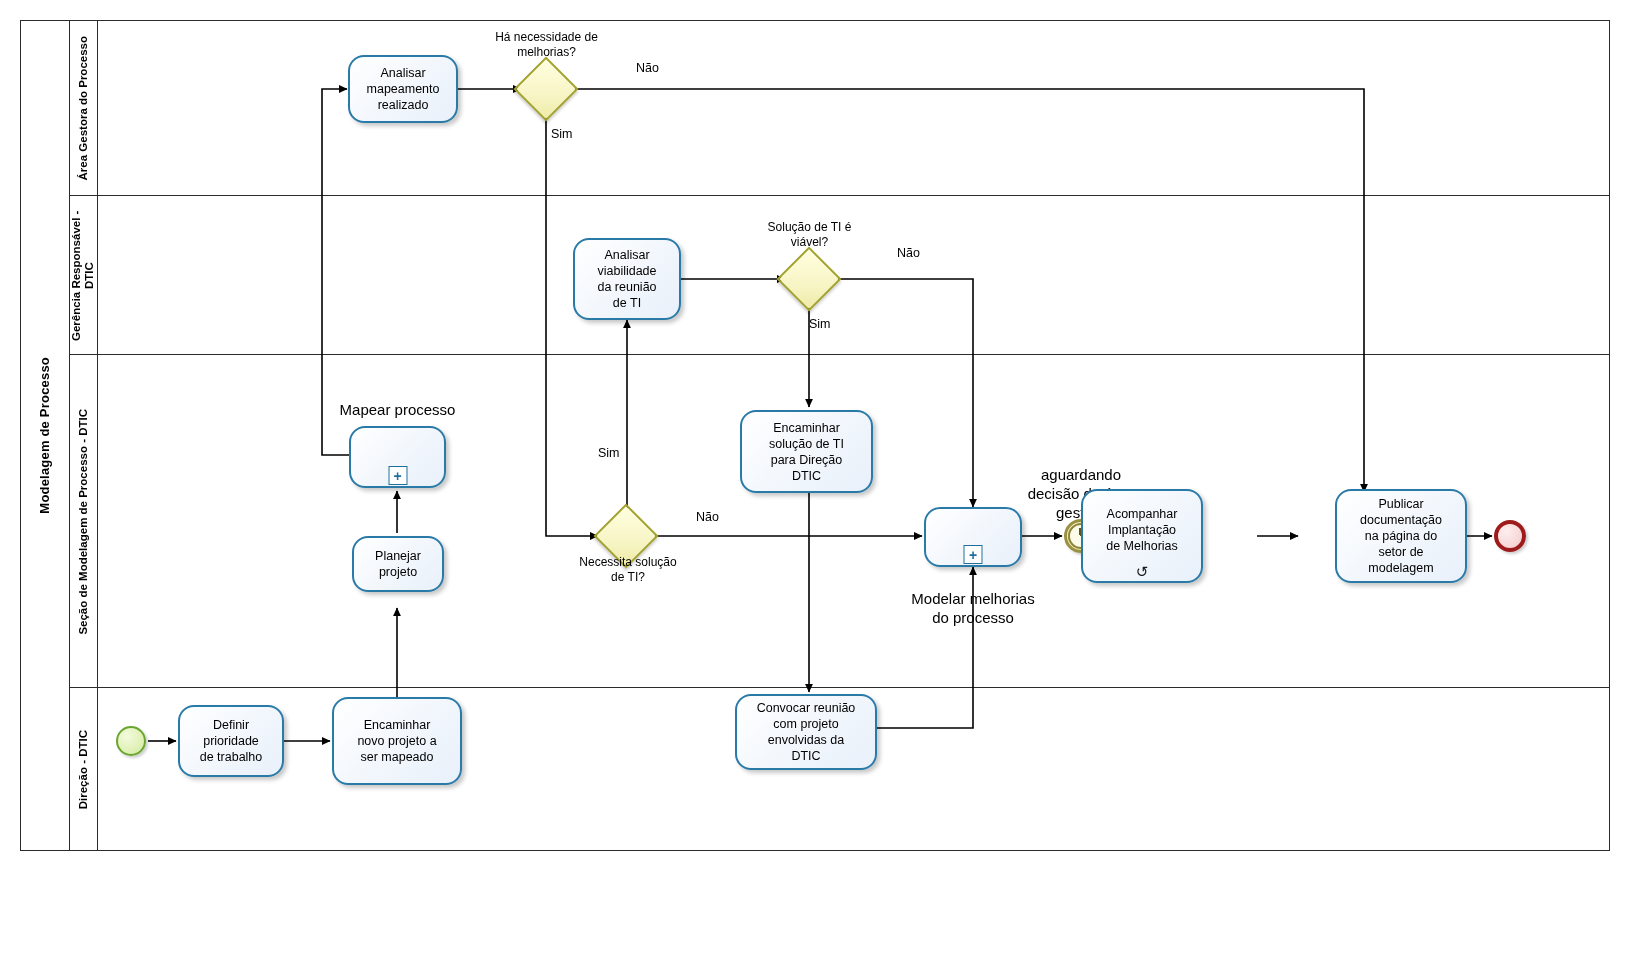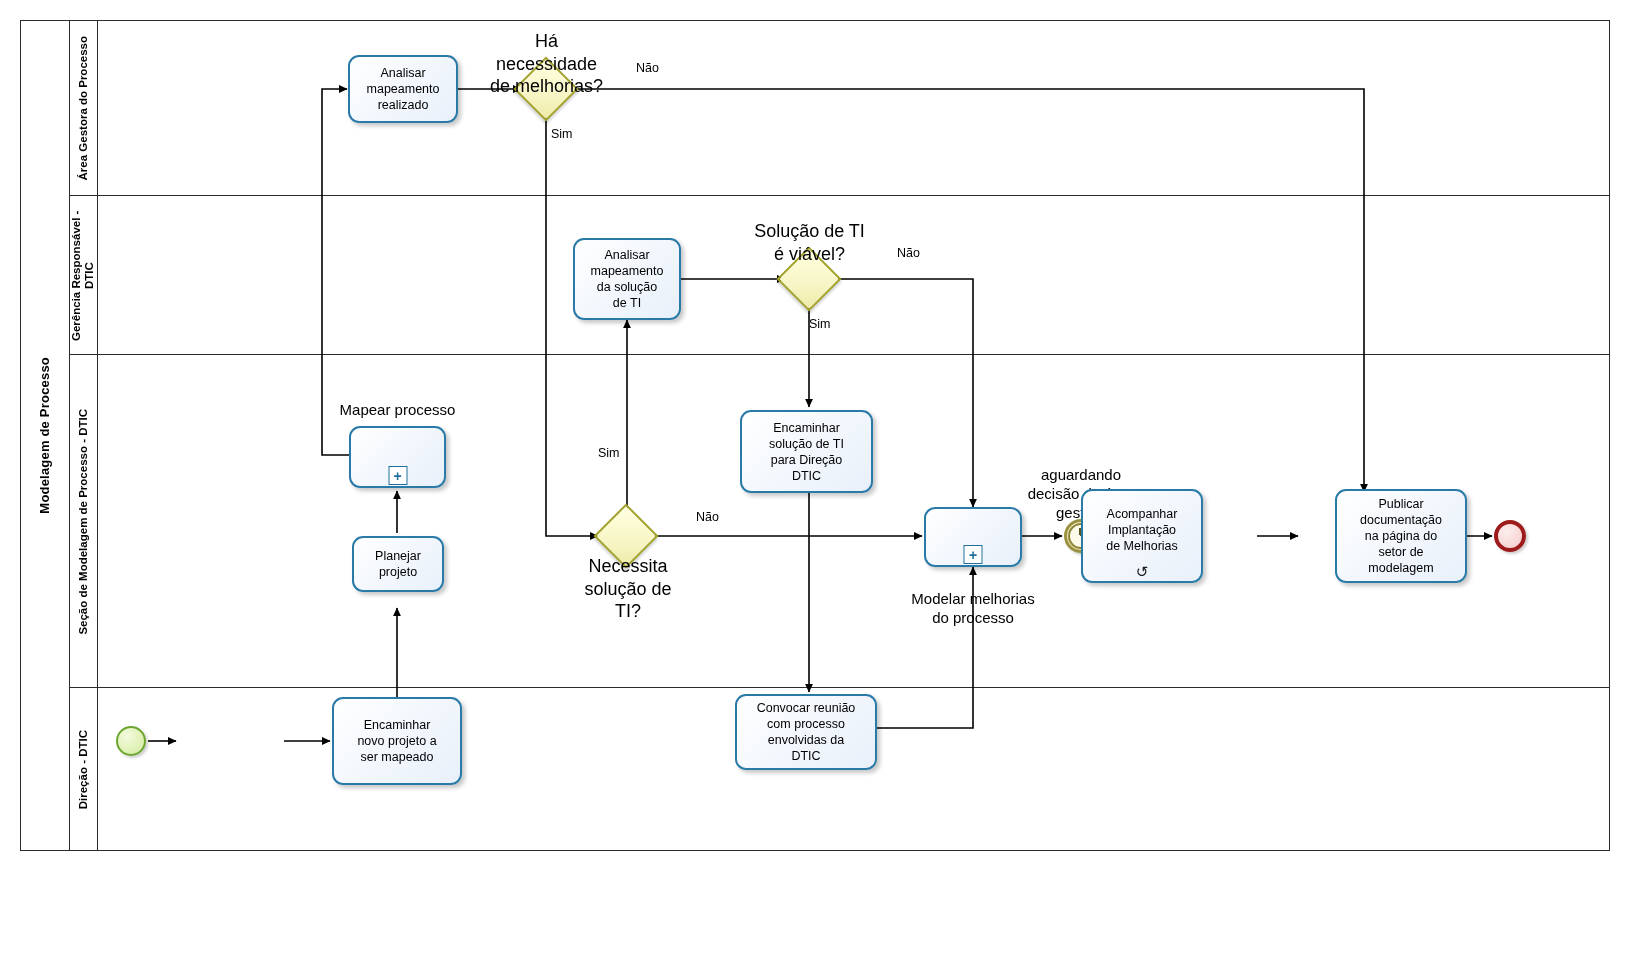--- a/index.html
+++ b/index.html
@@ -13,38 +13,38 @@
   .pool-title span{writing-mode:vertical-rl;transform:rotate(180deg);font-weight:bold;font-size:13px;
       letter-spacing:.2px;white-space:nowrap;}
   .lane{position:absolute;box-sizing:border-box;border-bottom:1.5px solid #2b2b2b;}
   .lane.last{border-bottom:none;}
   .lane-header{position:absolute;box-sizing:border-box;border-right:1.5px solid #2b2b2b;
       display:flex;align-items:center;justify-content:center;}
   .lane-header span{writing-mode:vertical-rl;transform:rotate(180deg);font-weight:bold;font-size:11.5px;
       text-align:center;line-height:1.15;}
 
   
-  .task{position:absolute;box-sizing:border-box;border:2px solid #2a7aa8;border-radius:11px;
+  .task{position:absolute;box-sizing:border-box;border:2px solid #2a7aa8;border-radius:16px;
       background:linear-gradient(135deg,#ffffff 0%,#f4f8fd 45%,#e8f0fa 100%);
       box-shadow:3px 3px 4px rgba(0,0,0,.22);
       display:flex;align-items:center;justify-content:center;text-align:center;
       font-size:12.5px;line-height:1.28;padding:4px 19px;}
   .task .tx{display:block;}
   .sub-marker{position:absolute;left:50%;transform:translateX(-50%);bottom:1px;width:17px;height:17px;
       border:1.6px solid #1f6e9c;background:#fff;display:flex;align-items:center;justify-content:center;
       font-size:14px;line-height:1;font-weight:bold;color:#1f6e9c;}
   .loop-marker{position:absolute;left:50%;transform:translateX(-50%);bottom:2px;font-size:15px;
       line-height:1;color:#1b1b1b;}
   .ext-label{position:absolute;font-size:15px;line-height:1.25;text-align:center;}
 
   
   .gw{position:absolute;width:46px;height:46px;transform:rotate(45deg);box-sizing:border-box;
       border:2px solid #a3a22c;background:linear-gradient(135deg,#ffffe0 0%,#f7f5c5 60%,#efeba9 100%);
       box-shadow:2px 2px 3px rgba(0,0,0,.18);}
-  .gw-label{position:absolute;font-size:18px;line-height:1.25;text-align:center;}
+  .gw-label{position:absolute;font-size:12px;line-height:1.25;text-align:center;}
 
   
   .ev{position:absolute;border-radius:50%;box-sizing:border-box;}
   .ev-start{width:30px;height:30px;border:2.5px solid #6aa62f;
       background:radial-gradient(circle at 35% 32%,#f3fbdd 0%,#dff0b4 65%,#cfe799 100%);
       box-shadow:2px 2px 3px rgba(0,0,0,.2);}
   .ev-end{width:32px;height:32px;border:4px solid #9e1b1b;
       background:radial-gradient(circle at 35% 32%,#fdeeee 0%,#f8d7d7 65%,#f2c3c3 100%);
       box-shadow:2px 2px 3px rgba(0,0,0,.2);}
   .ev-timer{width:34px;height:34px;border:3px solid #9a9240;
@@ -163,21 +163,21 @@
   <div class="gw-label" style="left:752px;top:220px;width:115px;">Solução de TI é viável?</div>
 
   <div class="gw" style="left:603px;top:513px;"></div>
   <div class="gw-label" style="left:573px;top:555px;width:110px;">Necessita solução de TI?</div>
 
   <div class="task" style="left:348px;top:55px;width:110px;height:68px;">
     <span class="tx">Analisar mapeamento realizado</span>
   </div>
 
   <div class="task" style="left:573px;top:238px;width:108px;height:82px;">
-    <span class="tx">Analisar mapeamento da solução de TI</span>
+    <span class="tx">Analisar viabilidade da reunião de TI</span>
   </div>
 
   <div class="task" style="left:349px;top:426px;width:97px;height:62px;">
     <span class="sub-marker">+</span>
   </div>
   <div class="ext-label" style="left:330px;top:401px;width:135px;">Mapear processo</div>
 
   <div class="task" style="left:352px;top:536px;width:92px;height:56px;">
     <span class="tx">Planejar projeto</span>
   </div>
@@ -193,22 +193,25 @@
 
   <div class="task" style="left:1081px;top:489px;width:122px;height:94px;padding-bottom:16px;">
     <span class="tx">Acompanhar Implantação de Melhorias</span>
     <span class="loop-marker">↺</span>
   </div>
 
   <div class="task" style="left:1299px;top:489px;width:132px;height:94px;margin-left:36px;">
     <span class="tx">Publicar documentação na página do setor de modelagem</span>
   </div>
 
+  <div class="task" style="left:178px;top:705px;width:106px;height:72px;">
+    <span class="tx">Definir prioridade de trabalho</span>
+  </div>
 
   <div class="task" style="left:332px;top:697px;width:130px;height:88px;">
     <span class="tx">Encaminhar novo projeto a ser mapeado</span>
   </div>
 
   <div class="task" style="left:735px;top:694px;width:142px;height:76px;">
-    <span class="tx">Convocar reunião com processo envolvidas da DTIC</span>
+    <span class="tx">Convocar reunião com projeto envolvidas da DTIC</span>
   </div>
 
 </div>
 
 </body></html>

